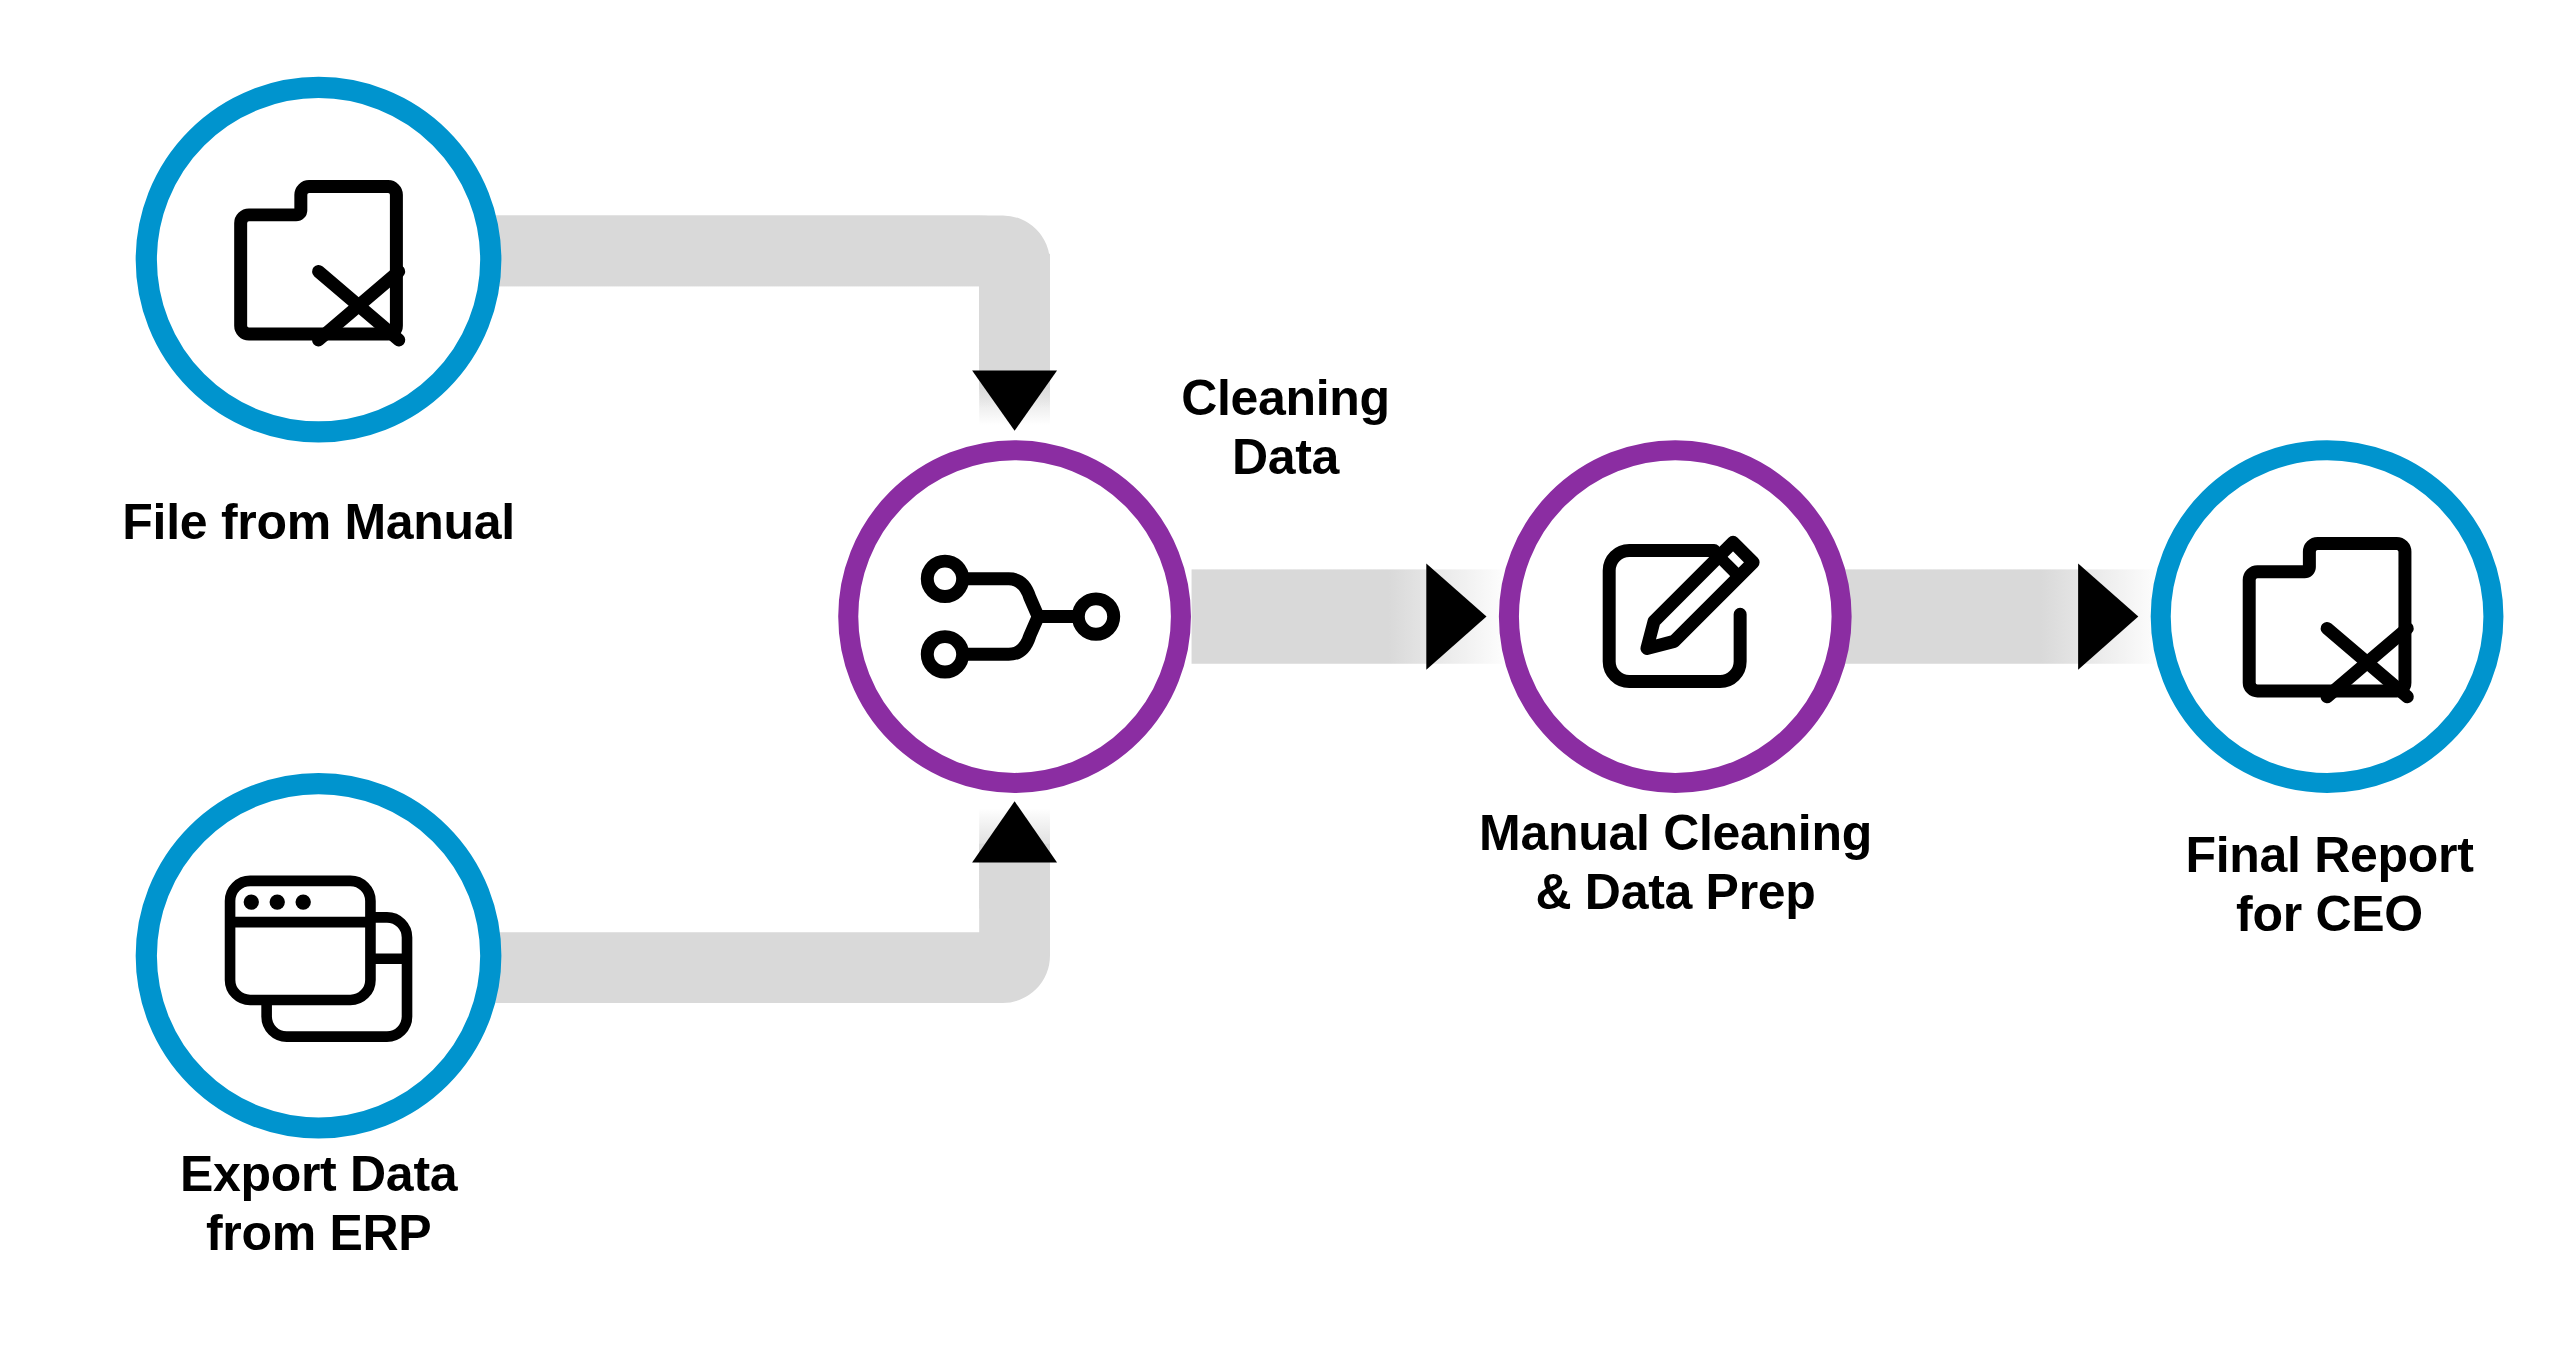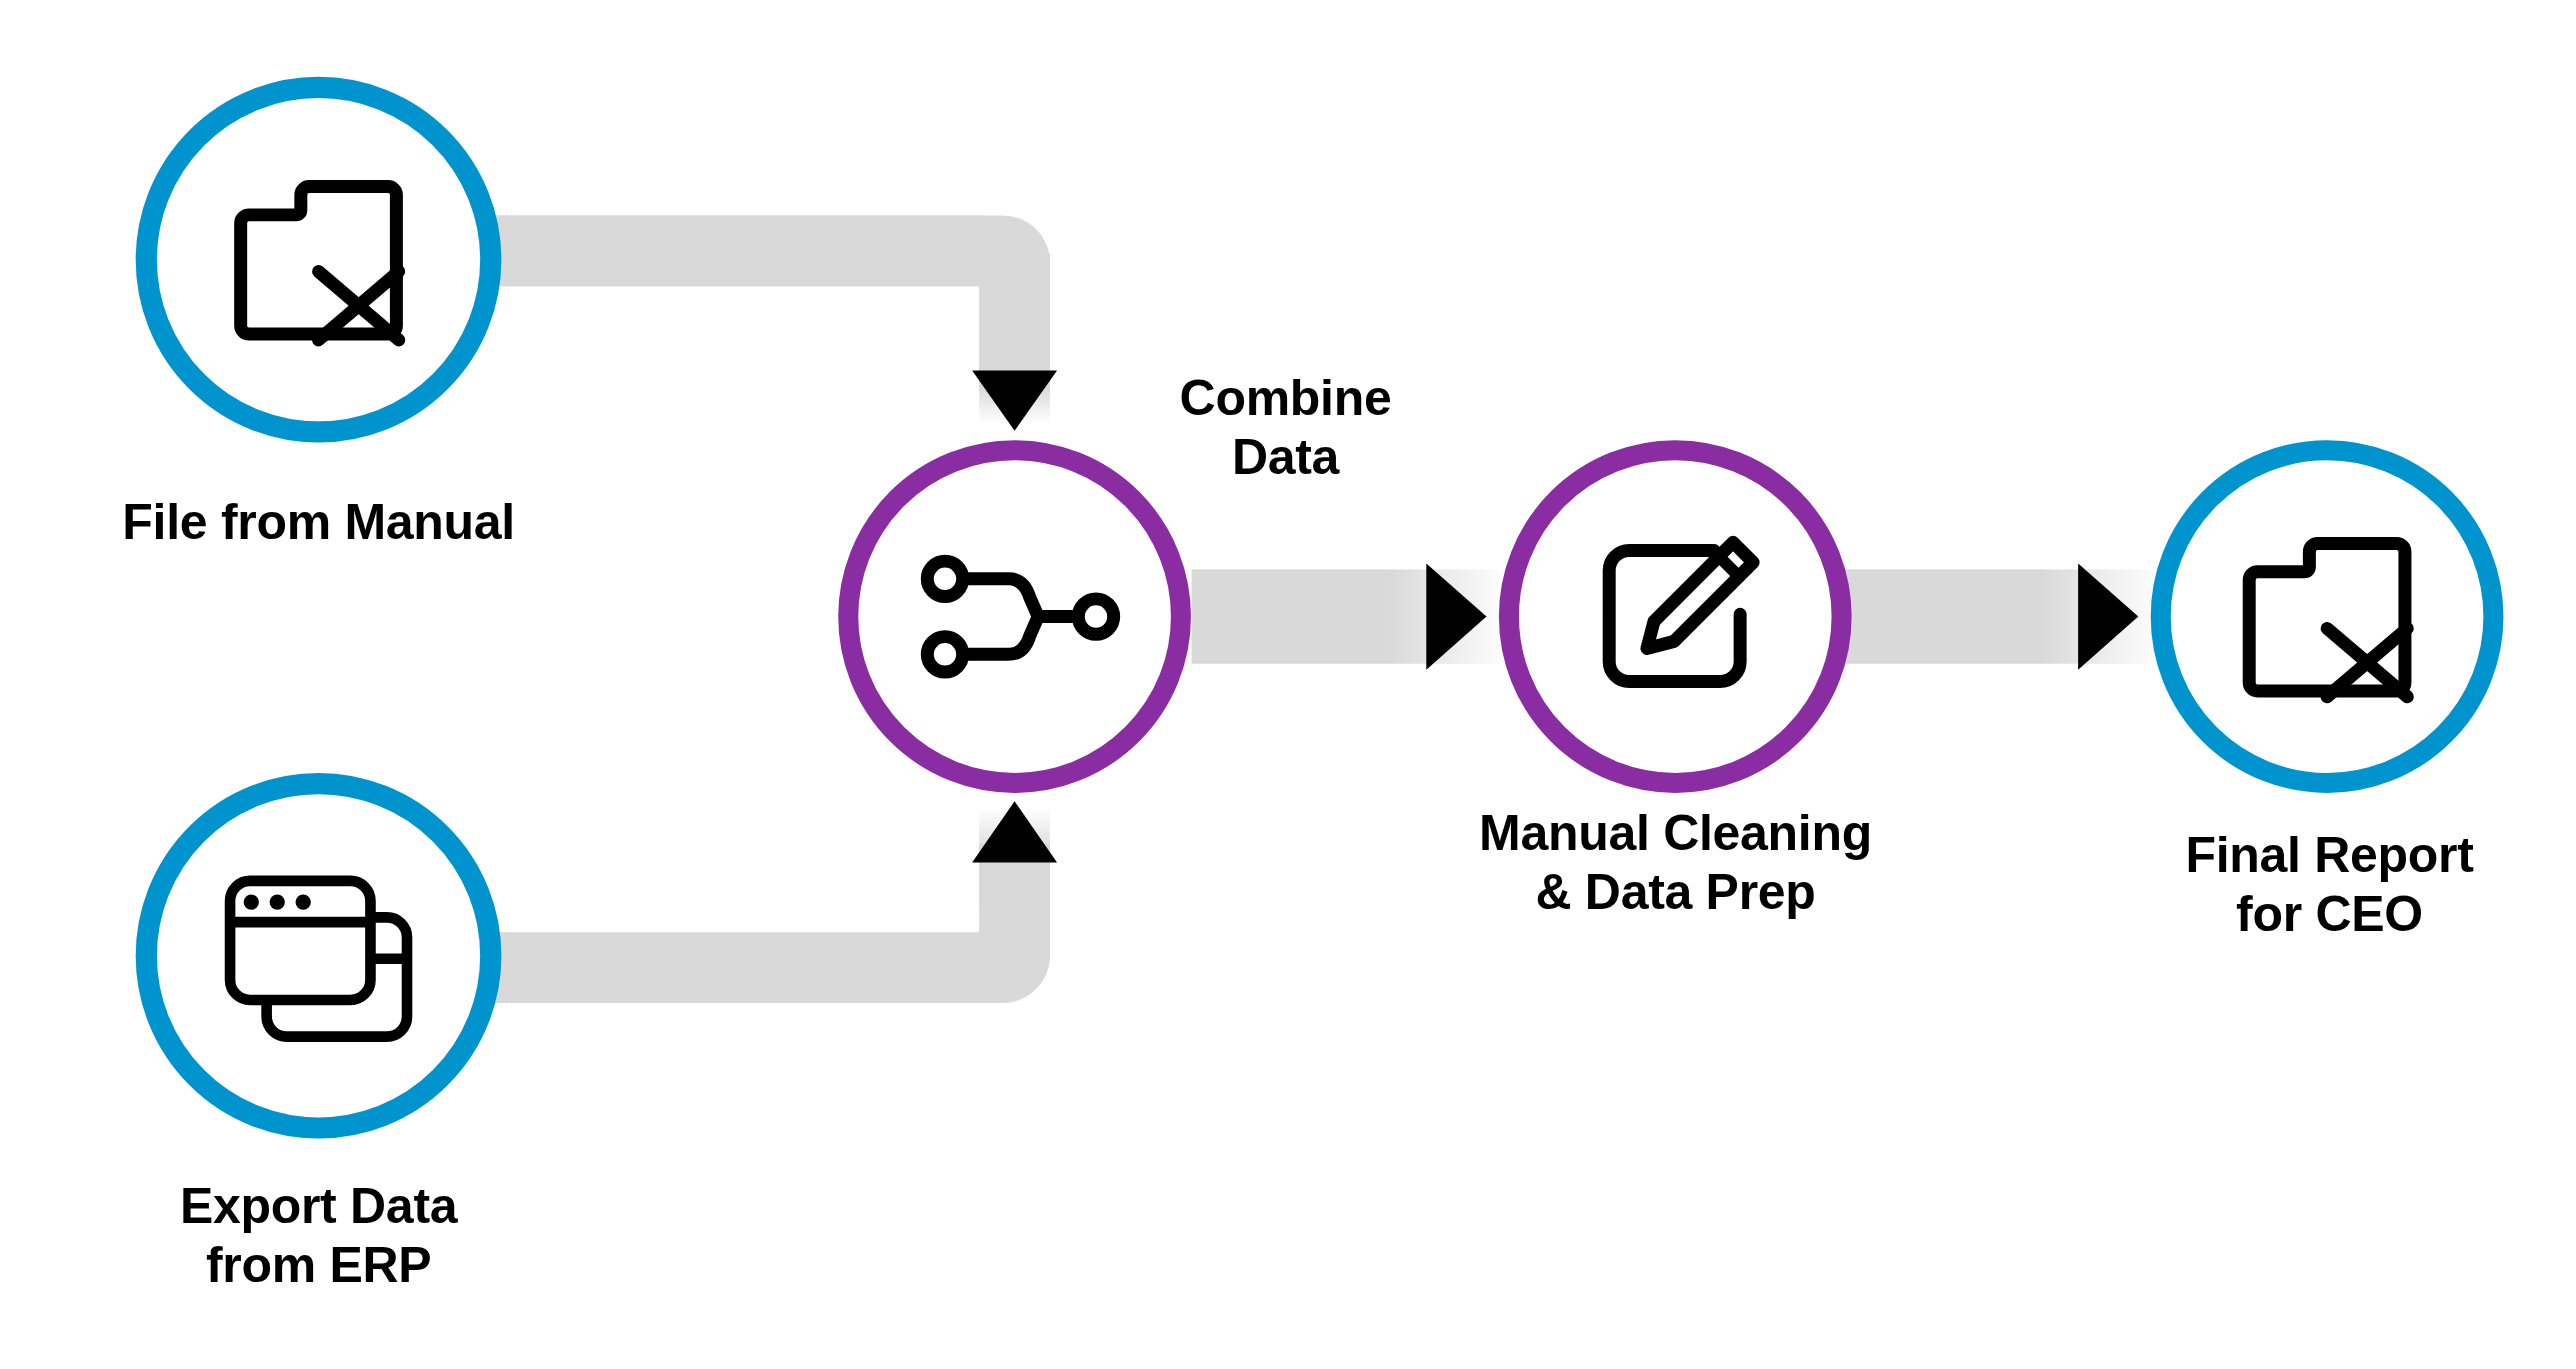--- a/index.html
+++ b/index.html
@@ -152,24 +152,24 @@
                  H 32 A 14 14 0 0 1 18 262 V 88 A 14 14 0 0 1 32 74 H 112
                  A 8 8 0 0 0 120 66 V 40 A 14 14 0 0 1 134 26 Z" fill="none" stroke="#000000" stroke-width="22" stroke-linejoin="round" stroke-linecap="round"></path>
         <line x1="150" y1="170" x2="286" y2="286" stroke="#000000" stroke-width="22" stroke-linecap="round"></line>
         <line x1="286" y1="170" x2="150" y2="286" stroke="#000000" stroke-width="22" stroke-linecap="round"></line>
       </g>
     </g>
   </svg>
 
   <div class="node-label label-size-main" style="left:23.6px; top:493px; width:590px;">File from Manual</div>
 
-  <div class="node-label label-size-main" style="left:23.6px; top:1177px; width:590px;">Export Data
+  <div class="node-label label-size-main" style="left:23.6px; top:1145px; width:590px;">Export Data
 from ERP</div>
 
-  <div class="node-label label-size-combine" style="left:1144px; top:369px; width:283px;">Combine
+  <div class="node-label label-size-combine" style="left:1144px; top:369px; width:283px;">Cleaning
 Data</div>
 
   <div class="node-label label-size-main" style="left:1410px; top:804px; width:531px;">Manual Cleaning
 &amp; Data Prep</div>
 
   <div class="node-label label-size-main" style="left:2076px; top:826px; width:507px;">Final Report
 for CEO</div>
 
 </div>
 

